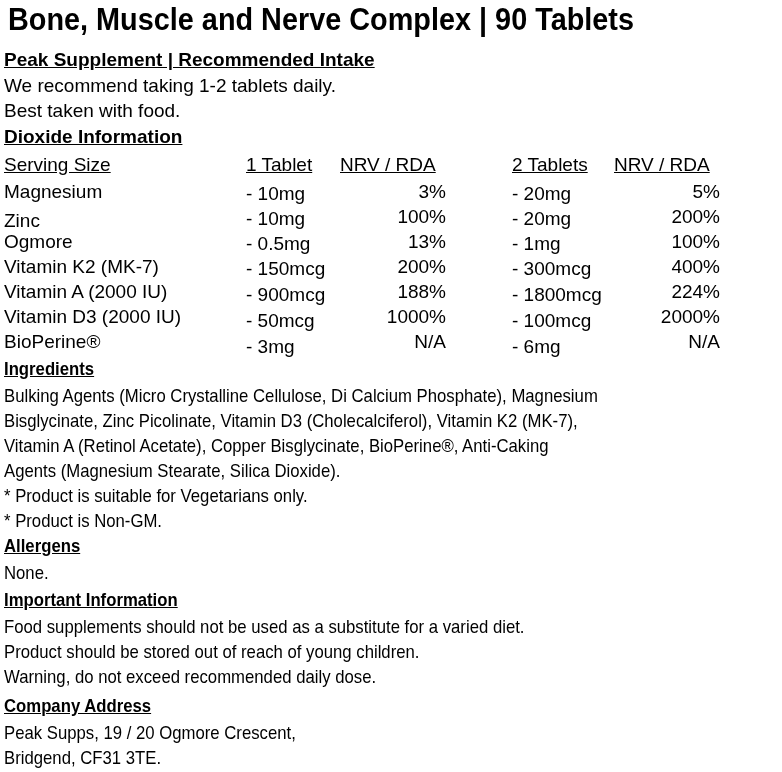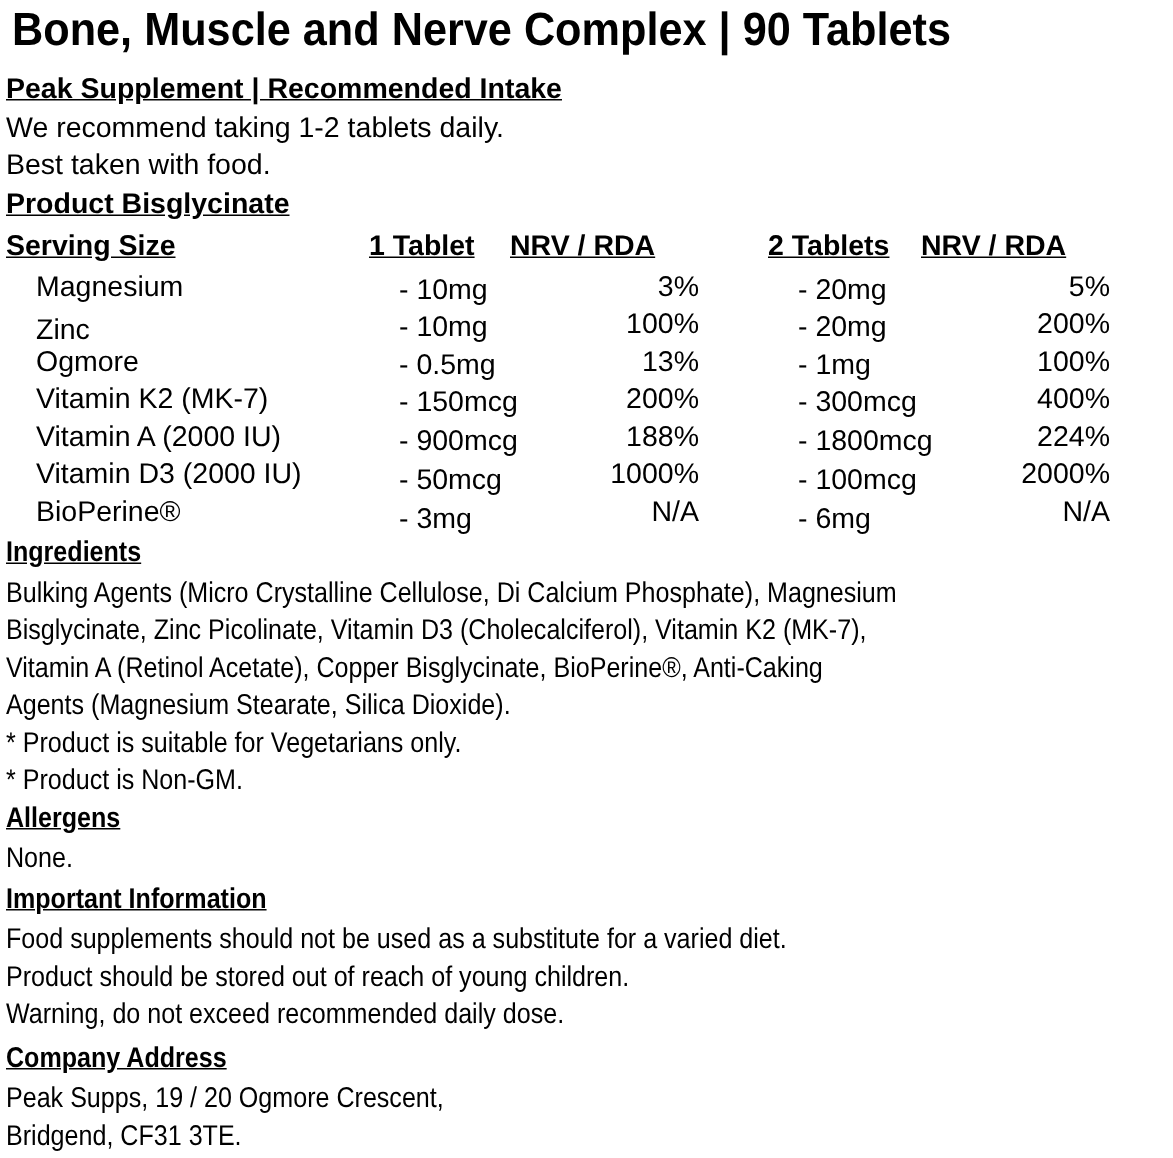--- a/index.html
+++ b/index.html
@@ -8,34 +8,34 @@
       font-family: "Liberation Sans", sans-serif; color: #000;
     }
     .title {
       position: absolute; left: 8px; top: 2px;
       font-size: 31px; font-weight: bold; letter-spacing: 0px;
       white-space: nowrap; transform: scaleX(0.93); transform-origin: left top;
     }
     .h { position: absolute; left: 4px; font-size: 19px; font-weight: bold; text-decoration: underline; white-space: nowrap; }
     .t { position: absolute; left: 4px; font-size: 19px; white-space: nowrap; }
     .nar { transform: scaleX(0.88); transform-origin: left top; }
-    .col { position: absolute; font-size: 19px; white-space: nowrap; margin-left: 20px; }
-    .colh { position: absolute; font-size: 19px; font-weight: bold; text-decoration: underline; white-space: nowrap; }
+    .col { position: absolute; font-size: 19px; white-space: nowrap; }
+    .colh { position: absolute; font-size: 19px; font-weight: normal; text-decoration: underline; white-space: nowrap; }
     .r { text-align: right; }
   </style>
 </head>
 <body>
 
 <div class="title">Bone, Muscle and Nerve Complex | 90 Tablets</div>
 
 <div class="h" style="top:49px">Peak Supplement | Recommended Intake</div>
 <div class="t" style="top:75px">We recommend taking 1-2 tablets daily.</div>
 <div class="t" style="top:100px">Best taken with food.</div>
 
-<div class="h" style="top:126px">Product Bisglycinate</div>
+<div class="h" style="top:126px">Dioxide Information</div>
 
 <div>
   <div class="colh" style="left:4px;top:154px">Serving Size</div>
   <div class="colh" style="left:246px;top:154px">1 Tablet</div>
   <div class="colh" style="left:340px;top:154px">NRV / RDA</div>
   <div class="colh" style="left:512px;top:154px">2 Tablets</div>
   <div class="colh" style="left:614px;top:154px">NRV / RDA</div>
 
   <div>
     <div class="col" style="left:4px;top:181px">Magnesium</div>

